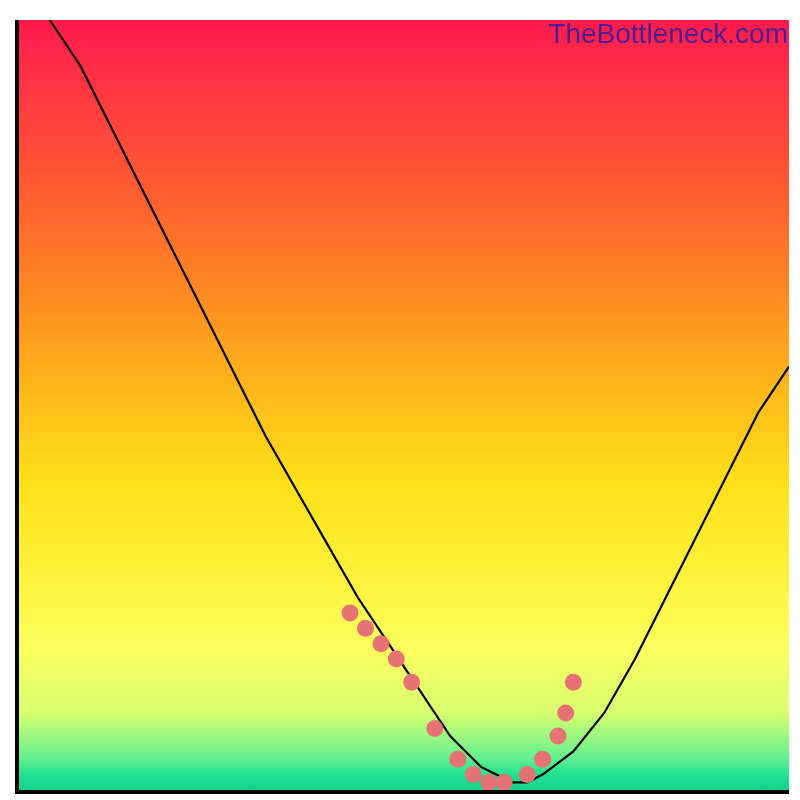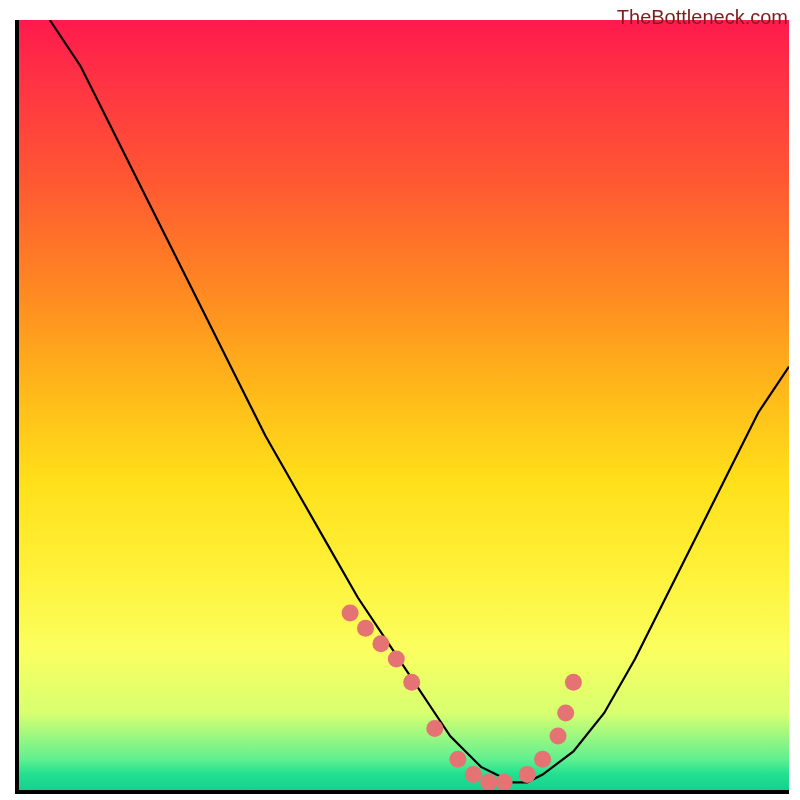--- a/index.html
+++ b/index.html
@@ -12,25 +12,25 @@
     width: 800px;
     height: 800px;
   }
   .chart-container {
     position: relative;
     width: 800px;
     height: 800px;
   }
   .attribution {
     position: absolute;
-    top: 6px;
+    top: 18px;
     right: 12px;
     font-family: Arial, Helvetica, sans-serif;
-    font-size: 20px;
-    color: #7f1d1d;
+    font-size: 28px;
+    color: #4c1d95;
     z-index: 10;
   }
   .plot-area {
     position: absolute;
     left: 15px;
     top: 20px;
     width: 770px;
     height: 770px;
     border: 4px solid #000;
     border-top: none;

